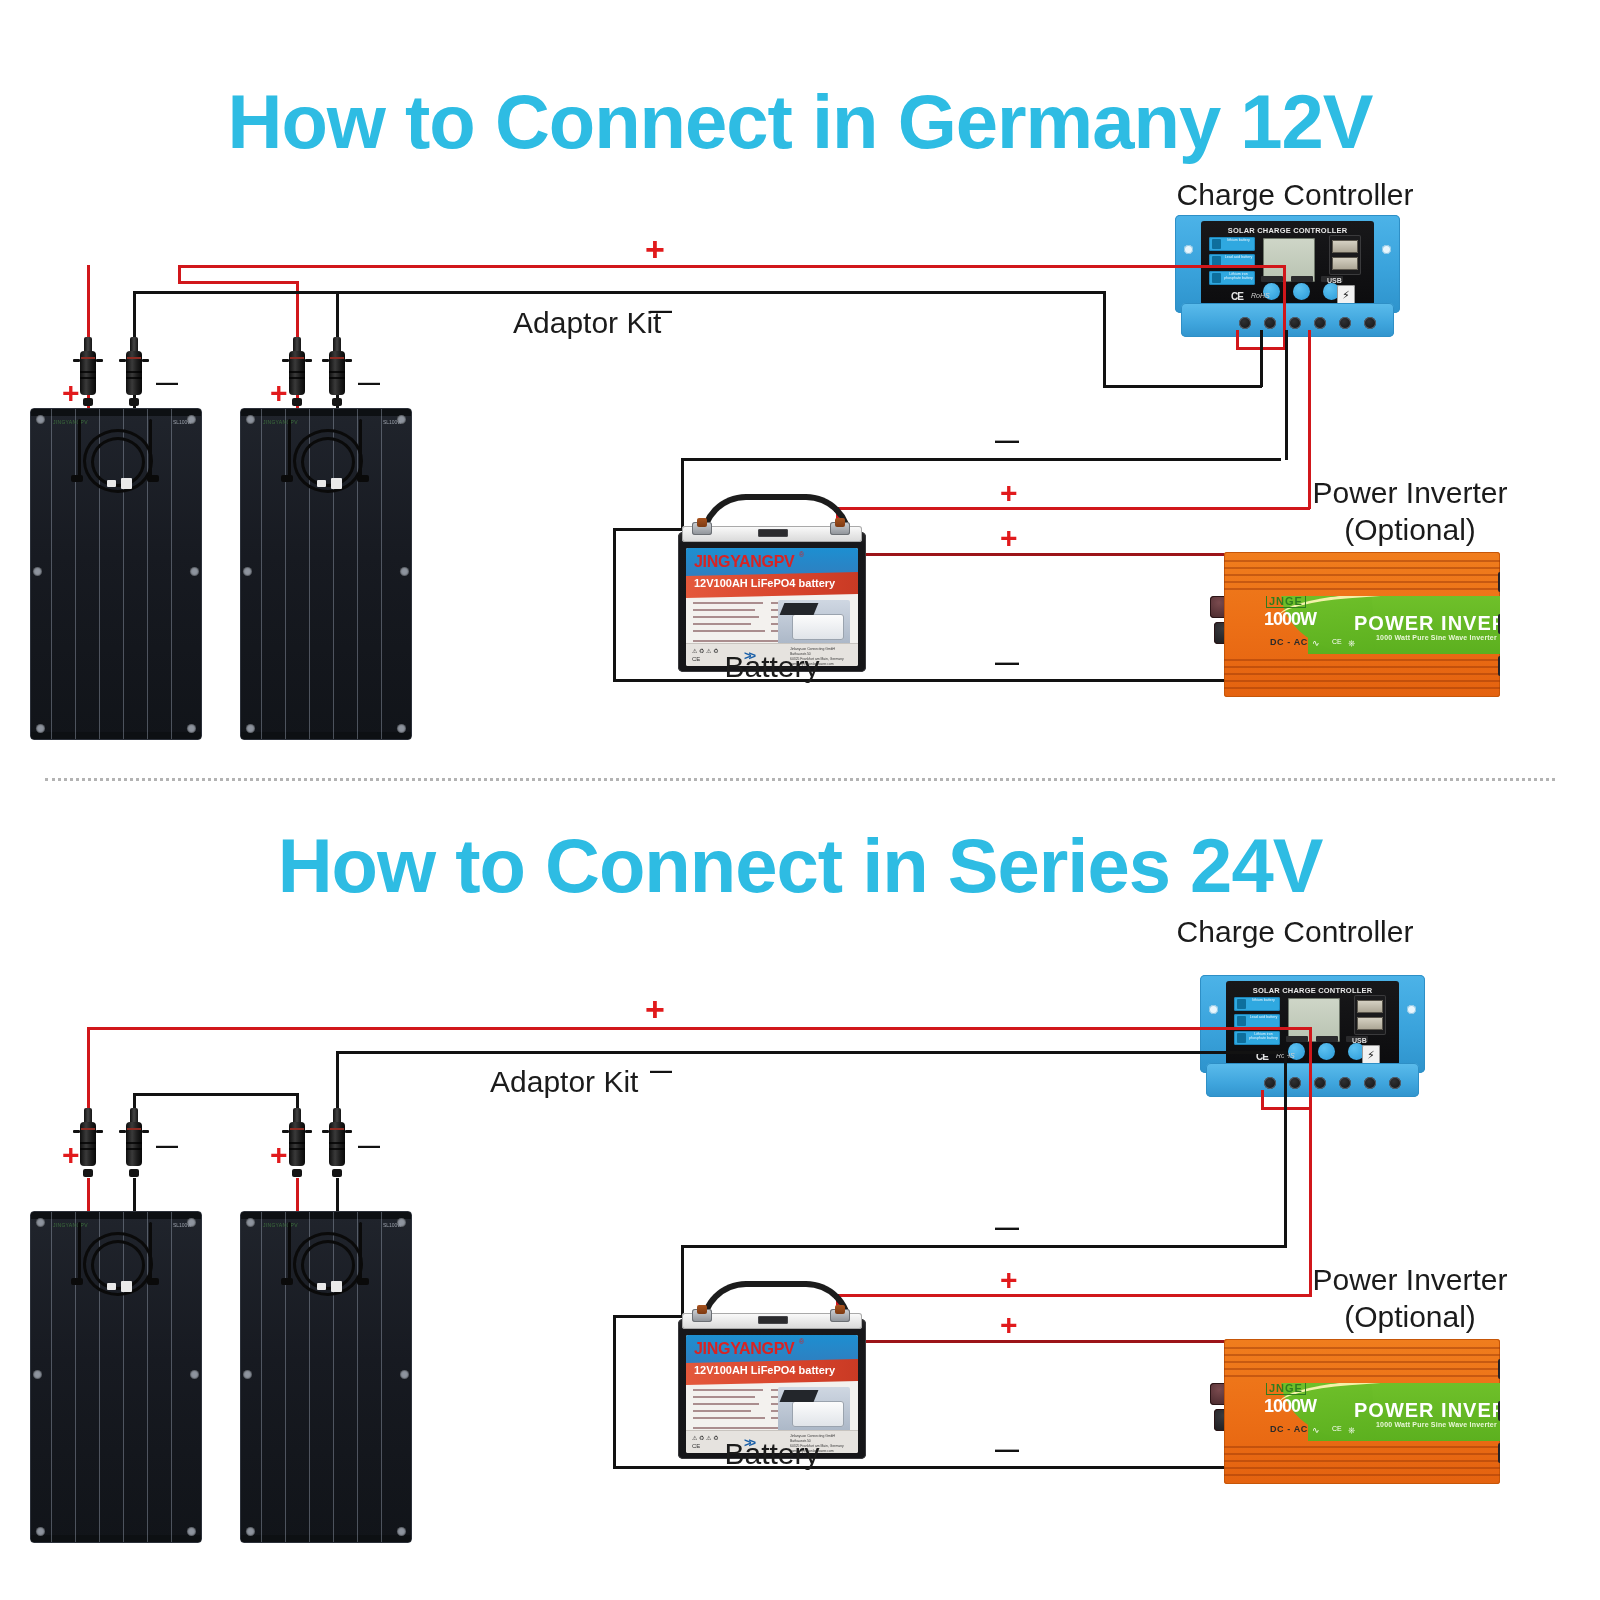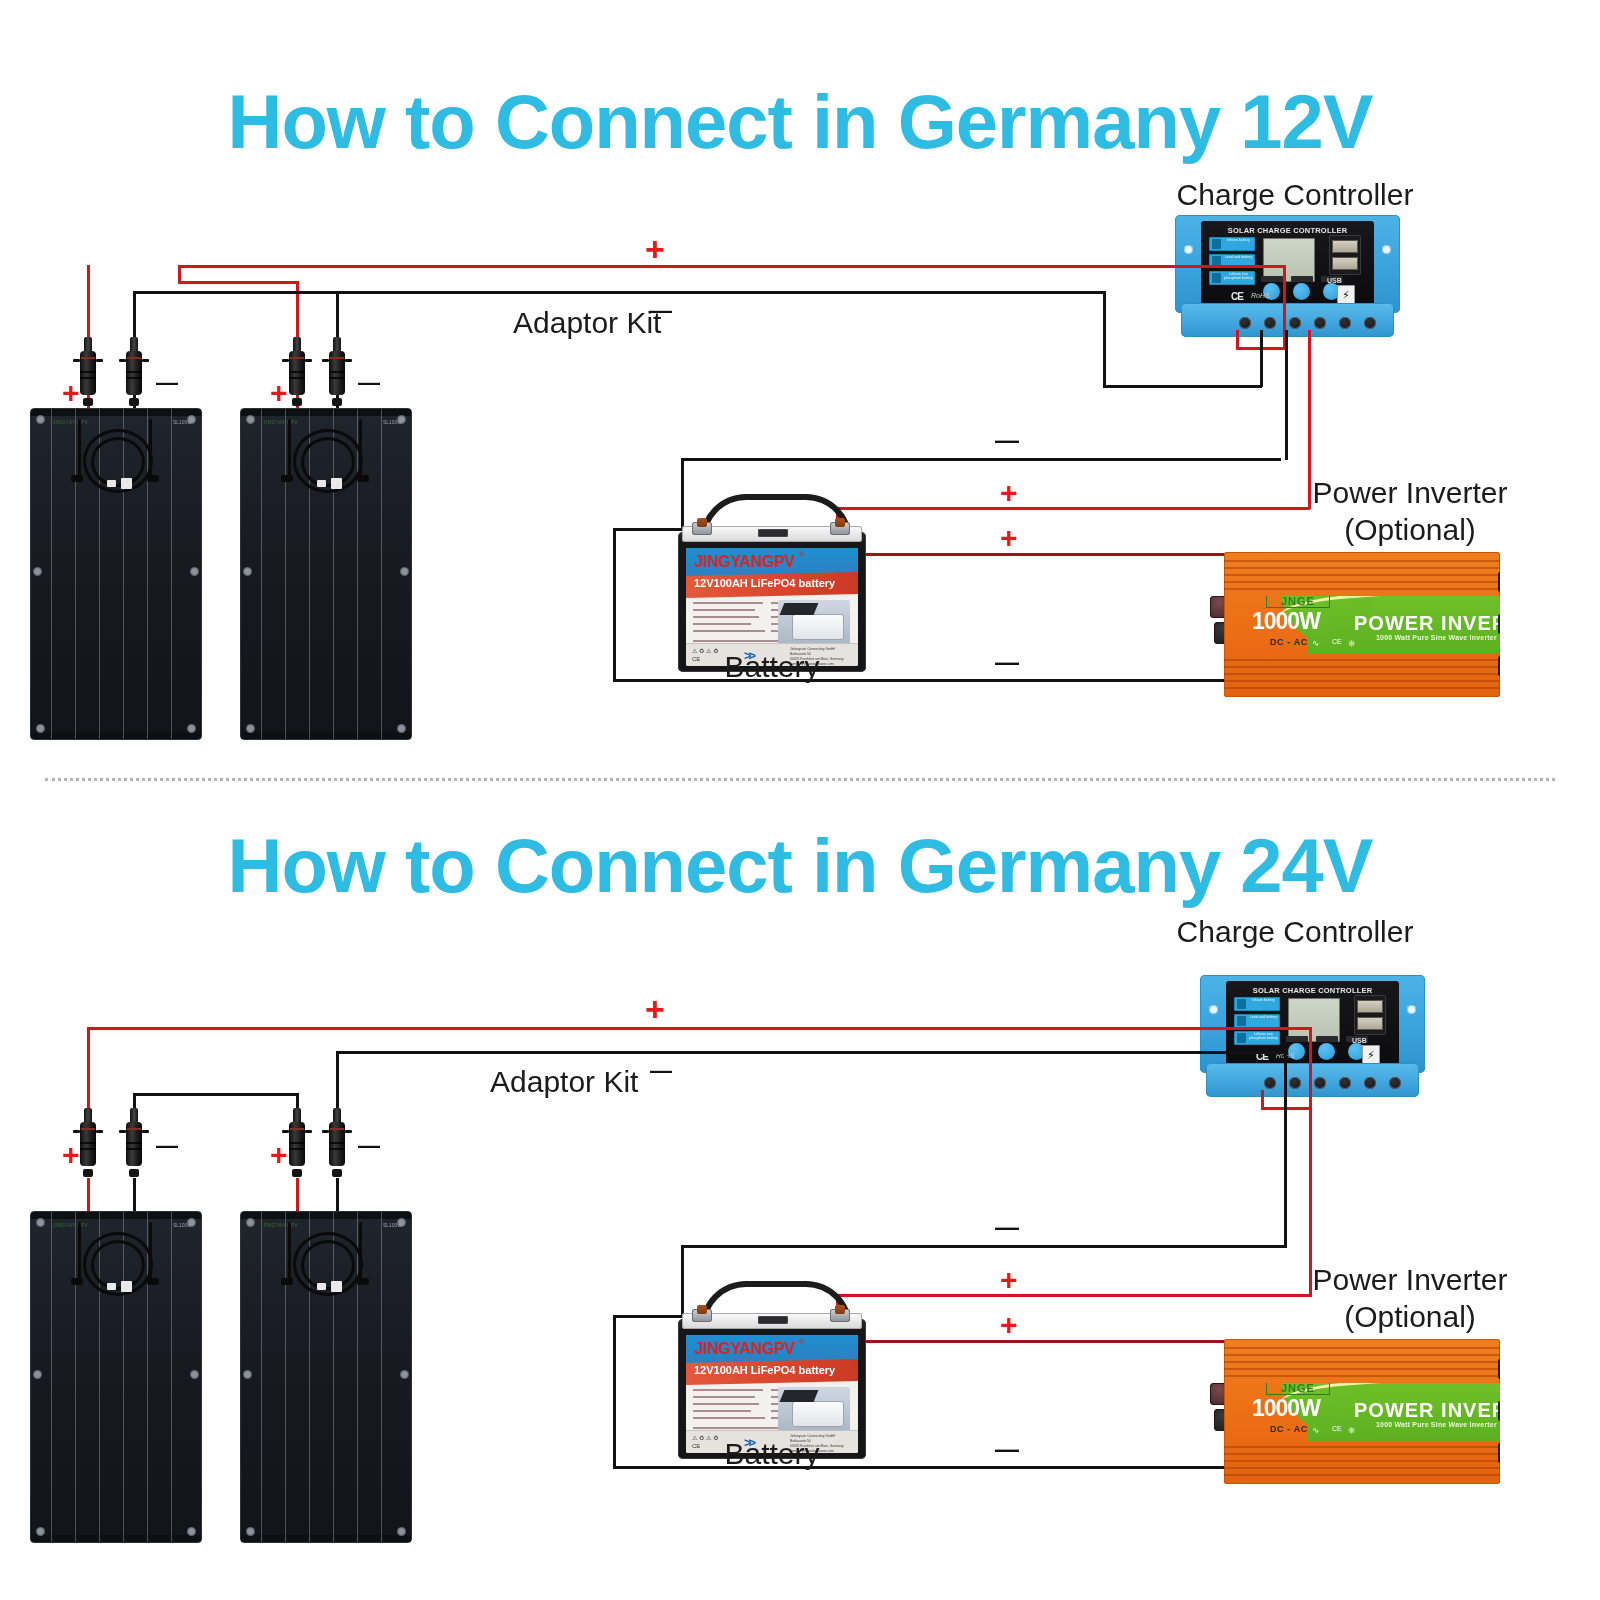--- a/index.html
+++ b/index.html
@@ -146,25 +146,25 @@
              box-shadow:inset 0 0 0 1px #c65608;overflow:hidden;}
   .inv .fin{position:absolute;left:0;right:0;height:2px;background:rgba(150,54,6,.45);}
   .inv .lblwrap{position:absolute;left:24px;top:44px;width:252px;height:58px;overflow:hidden;}
   .inv .grn{position:absolute;left:60px;top:0;width:192px;height:58px;
             background:linear-gradient(180deg,#6fc02a 0%,#5cb01f 100%);}
   .inv .swoop{position:absolute;left:36px;top:-4px;width:90px;height:66px;
               background:linear-gradient(180deg,#6fc02a,#5cb01f);
               border-radius:0 0 0 100%;transform:rotate(-5deg);}
   .inv .curve{position:absolute;left:30px;top:0px;width:120px;height:26px;
               border-top:3px solid #f4f1a9;border-radius:60% 0 0 0;transform:rotate(-4deg);}
-  .inv .w{position:absolute;left:4px;top:14px;font-size:23px;font-weight:700;color:#ffffff;
+  .inv .w{position:absolute;left:16px;top:14px;font-size:18px;font-weight:700;color:#ffffff;
           letter-spacing:-1px;line-height:1;}
   .inv .dcac{position:absolute;left:22px;top:41px;font-size:9px;font-weight:700;color:#2a2a2a;letter-spacing:.6px;}
   .inv .jnge{position:absolute;left:18px;top:-2px;font-size:11px;font-weight:700;color:#2f7d1f;
-             letter-spacing:1px;border:1px solid #2f7d1f;padding:0 14px;}
+             letter-spacing:1px;border:1px solid #2f7d1f;padding:0 2px;}
   .inv .pwr{position:absolute;left:106px;top:16px;font-size:20px;font-weight:700;color:#ffffff;
             letter-spacing:1px;white-space:nowrap;}
   .inv .sub{position:absolute;left:128px;top:38px;font-size:7px;font-weight:700;color:#eaf7d9;
             letter-spacing:.2px;white-space:nowrap;}
   .inv .cert{position:absolute;top:42px;font-size:9px;color:#ffffff;}
   .inv .post{position:absolute;width:26px;height:22px;border-radius:4px;
              background:radial-gradient(circle at 35% 30%,#7a4a4e,#3a2023);
              box-shadow:inset 0 0 0 1px #2a1416;}
   .inv .post.k{background:radial-gradient(circle at 35% 30%,#3a3a3e,#141416);}
   .inv .sidefin{position:absolute;right:-4px;width:6px;height:20px;background:#23242a;border-radius:2px;}
@@ -448,21 +448,21 @@
       <div class="cert" style="left:100px;">⎈</div>
     </div>
     <div class="sidefin" style="top:20px;"></div>
     <div class="sidefin" style="top:62px;"></div>
     <div class="sidefin" style="top:104px;"></div>
   </div>
 </div>
 
 <div class="divider" style="top:778px;"></div>
 
-<div class="title" style="top:822px;">How to Connect in Germany 24V</div>
+<div class="title" style="top:822px;">How to Connect in Series 24V</div>
 
 <div class="lab-c" style="left:1130px;top:915px;width:330px;">Charge Controller</div>
 
 <div class="cc" style="left:1200px;top:975px;">
   <div class="shell"></div>
   <div class="mh" style="left:9px;top:30px;"></div>
   <div class="mh" style="left:207px;top:30px;"></div>
   <div class="face">
     <div class="ccttl">SOLAR CHARGE CONTROLLER</div>
     <div class="bt" style="top:16px;">

